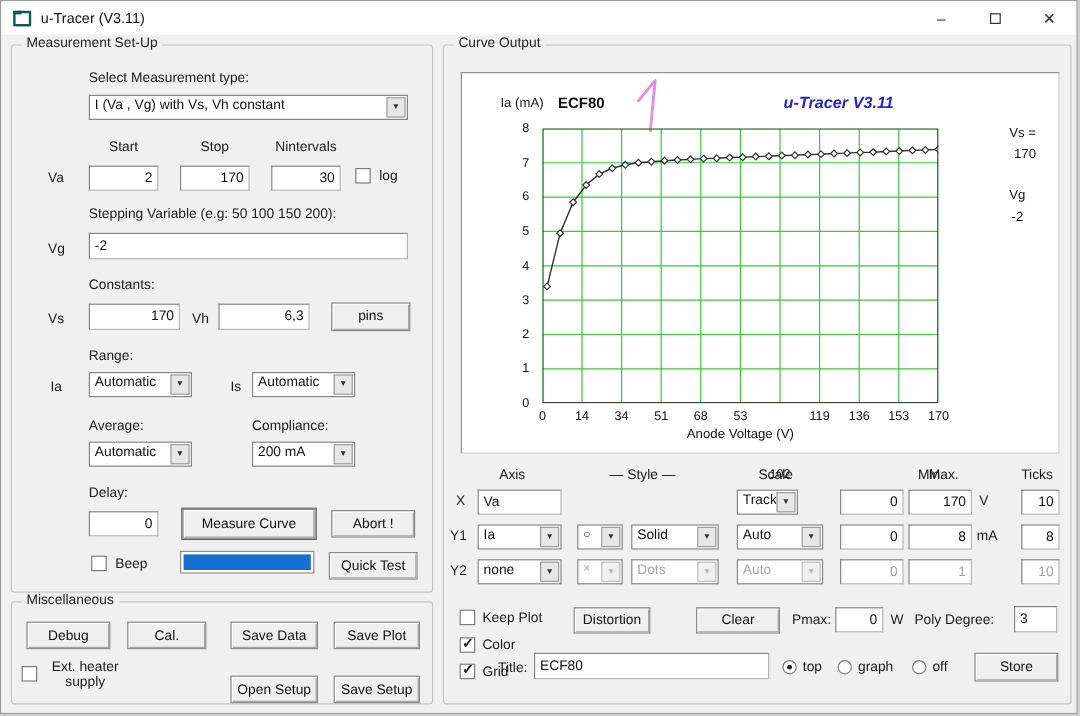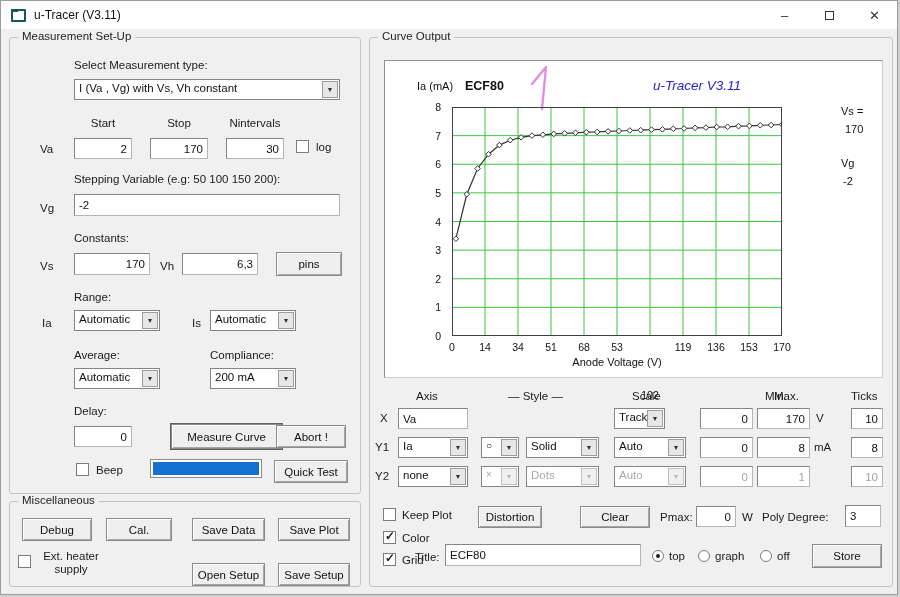--- a/index.html
+++ b/index.html
@@ -20,41 +20,41 @@
 
   .groupbox { position:absolute; border:1px solid #c3c3c3; border-radius:3px; }
   .grouplabel { position:absolute; top:-8px; left:8px; background:#f0f0f0; padding:0 4px; color:#222; white-space:nowrap; }
 
   .lbl { position:absolute; white-space:nowrap; color:#1a1a1a; }
   .tb { position:absolute; height:21px; background:#fff; border:1px solid #858585; border-bottom-color:#b5b5b5; border-right-color:#b5b5b5; font:11.5px "Liberation Sans",sans-serif; padding:0 4px; color:#111; }
   .tb.num { text-align:right; }
   .tb.gray { color:#a3a3a3; }
 
   .btn { position:absolute; background:#efefef; border:1px solid #8b8b8b; box-shadow:inset 1px 1px 0 #ffffff, inset -1px -1px 0 #a6a6a6; font:11.5px "Liberation Sans",sans-serif; color:#111; text-align:center; cursor:default; }
-  .btn-default { box-shadow:inset 1px 1px 0 #ffffff, inset -1px -1px 0 #a6a6a6, 0 0 0 1px #5f5f5f;margin-left:19px; }
+  .btn-default { box-shadow:inset 1px 1px 0 #ffffff, inset -1px -1px 0 #a6a6a6, 0 0 0 1px #5f5f5f; }
 
   .combo { position:absolute; height:21px; background:#fff; border:1px solid #858585; }
   .combo-text { position:absolute; left:4px; top:2px; white-space:nowrap; overflow:hidden; color:#111; }
   .combo-btn { position:absolute; right:1px; top:1px; bottom:1px; width:16px; background:#e7e7e7; border:1px solid #9d9d9d; font-size:7px; line-height:16px; text-align:center; color:#333; }
   .combo.disabled .combo-text { color:#a8a8a8; }
   .combo.disabled .combo-btn { color:#b8b8b8; background:#f0f0f0; border-color:#c0c0c0; }
 
   .checkbox { position:absolute; width:13px; height:13px; background:#fff; border:1px solid #7c7c7c; }
   .checkbox.checked::after { content:"✓"; position:absolute; top:-3px; left:1px; font-size:12px; font-weight:bold; color:#222; }
   .radio { position:absolute; width:12px; height:12px; background:#fff; border:1px solid #7c7c7c; border-radius:50%; }
   .radio.checked::after { content:""; position:absolute; top:3px; left:3px; width:4px; height:4px; border-radius:50%; background:#222; }
 
   .progress { position:absolute; background:#fff; border:1px solid #8a8a8a; padding:2px; }
   .progress-fill { width:100%; height:100%; }
 
   
   .chart-panel { position:absolute; left:14px; top:22px; width:499px; height:318px; background:#fff; border:1px solid #929292; border-bottom-color:#cfcfcf; border-right-color:#cfcfcf; }
   .chart-ylabel { position:absolute; left:32px; top:19px; font-size:11px; color:#111; }
   .chart-title { position:absolute; left:80px; top:18px; font-size:12.5px; font-weight:bold; color:#111; }
-  .chart-watermark { position:absolute; left:268px; top:17px; font-size:13.5px; font-weight:normal; font-style:italic; }
+  .chart-watermark { position:absolute; left:268px; top:17px; font-size:13.5px; font-weight:bold; font-style:italic; }
   .ticks-x span { position:absolute; width:26px; text-align:center; font-size:10.5px; color:#111; }
   .ticks-y span { position:absolute; width:24px; text-align:right; font-size:10.5px; color:#111; }
   .xlabel { position:absolute; left:67px; width:330px; top:295px; text-align:center; font-size:11px; color:#111; }
   .legend-lbl { position:absolute; font-size:11px; color:#111; }
 
   .hdr { position:absolute; white-space:nowrap; color:#1a1a1a; }
 </style>
 </head>
 <body>
 

